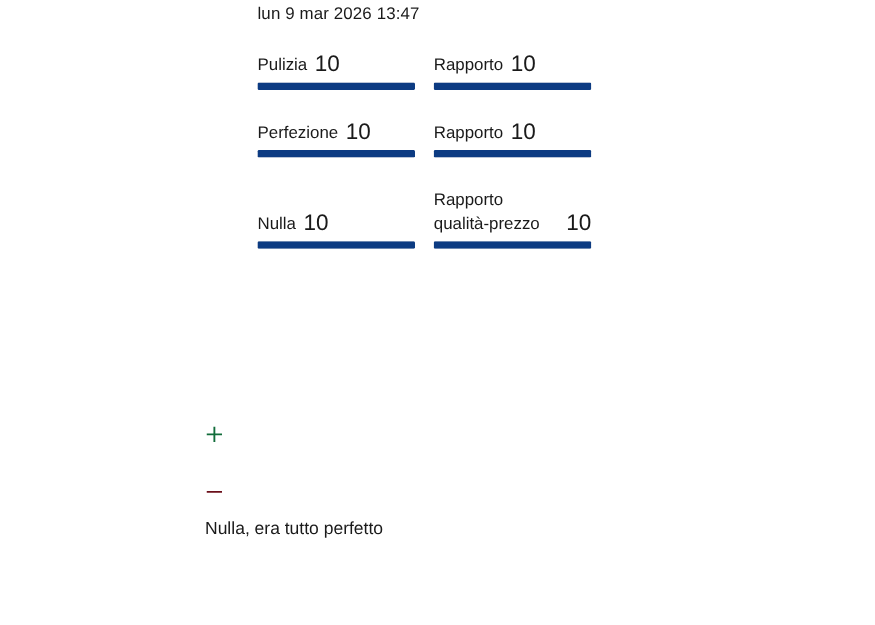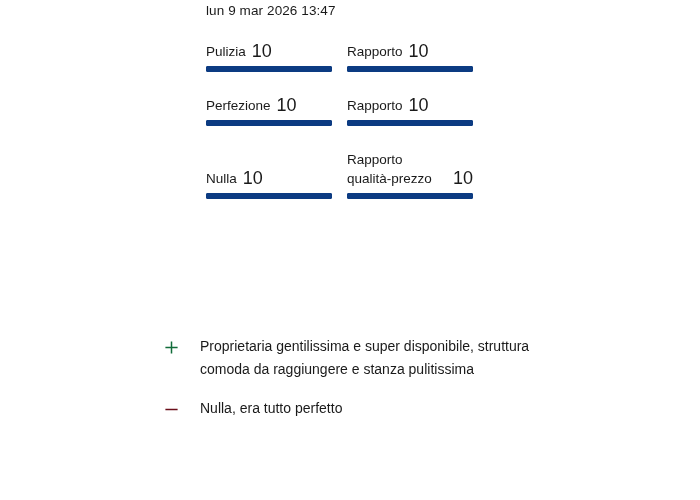--- a/index.html
+++ b/index.html
@@ -147,21 +147,21 @@
     top: 52px;
     width: 395px;
   }
 
   .review-point {
     display: flex;
     align-items: flex-start;
     gap: 0;
     margin-bottom: 16px;
   }
-  .review-point:last-child { margin-bottom: 0; }
+  .review-point:last-child { margin-bottom: 0; flex-direction: column; }
 
   .point-icon {
     flex: 0 0 36px;
     width: 36px;
     height: 22px;
     display: flex;
     align-items: center;
     justify-content: flex-start;
     padding-top: 1px;
   }
@@ -255,21 +255,20 @@
 
 
     <div id="review-points">
 
       <div class="review-point">
         <span class="point-icon">
           <svg width="15" height="15" viewBox="0 0 15 15" aria-hidden="true">
             <path d="M7.5 1.4 V13.6 M1.4 7.5 H13.6" stroke="#116c3a" stroke-width="1.5" stroke-linecap="butt"></path>
           </svg>
         </span>
-        <span class="point-text">Proprietaria gentilissima e super disponibile, struttura comoda da raggiungere e stanza pulitissima</span>
       </div>
 
       <div class="review-point">
         <span class="point-icon">
           <svg width="15" height="15" viewBox="0 0 15 15" aria-hidden="true">
             <path d="M1.4 7.5 H13.6" stroke="#6b0f1a" stroke-width="1.5" stroke-linecap="butt"></path>
           </svg>
         </span>
         <span class="point-text">Nulla, era tutto perfetto</span>
       </div>

